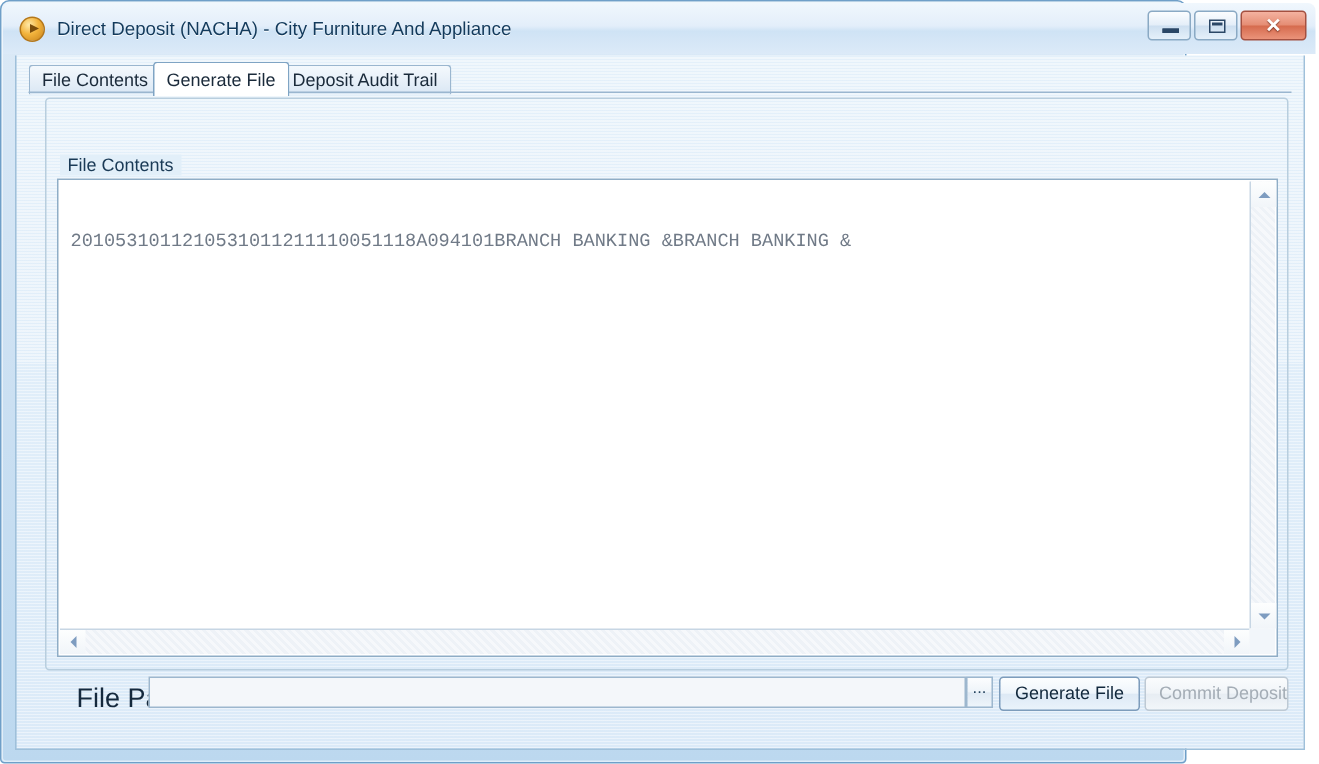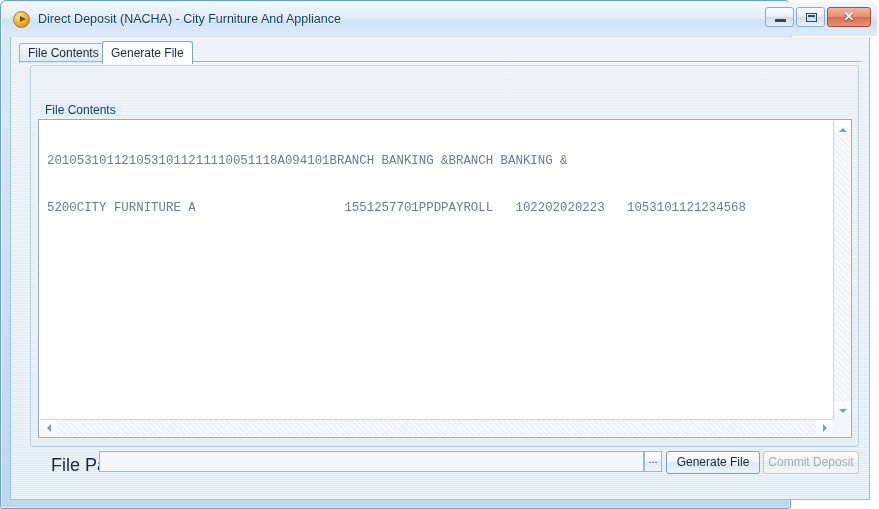--- a/index.html
+++ b/index.html
@@ -342,21 +342,21 @@
     text-align: center;
     line-height: 21px;
     white-space: nowrap;
   }
   .btn.disabled {
     color: #a4adb6;
     border-color: #bdc9d4;
     background: linear-gradient(180deg, #fafcfd 0%, #f0f4f8 48%, #e7edf3 52%, #f2f6fa 100%);
   }
   .btn-generate { left: 655px; top: 414px; width: 94px; }
-  .btn-commit   { left: 752px; top: 414px; width: 96px; }
+  .btn-commit   { left: 752px; top: 414px; width: 96px; text-align: right; }
 
   .btn-ok {
     position: absolute;
     left: 774px; top: 465px;
     width: 76px; height: 24px;
     line-height: 22px;
   }
 </style>
 </head>
 <body>
@@ -378,30 +378,30 @@
         <span class="glyph-close">✕</span>
       </div>
     </div>
   </div>
 
   <div class="client">
 
     <div class="tabstrip">
       <div class="tab" style="left:0px;">File Contents</div>
       <div class="tab active" style="left:83px;">Generate File</div>
+      <div class="tab" style="left:167px;">Deposit Audit Trail</div>
     </div>
     <div class="tab-underline"></div>
 
     <div class="groupbox"></div>
     <div class="groupbox-title">File Contents</div>
 
     <div class="textview">
       <div class="text-lines">
         <span class="ln">2010531011210531011211110051118A094101BRANCH BANKING &amp;BRANCH BANKING &amp;</span>
-        <span class="ln">5200CITY FURNITURE A                    1551257701PPDPAYROLL   102202020223   1053101121234568</span>
         <span class="ln">&nbsp;</span>
         
         
         
         
       </div>
 
       <div class="vscroll">
         <div class="arrow up">
             <span class="tri up"></span>

